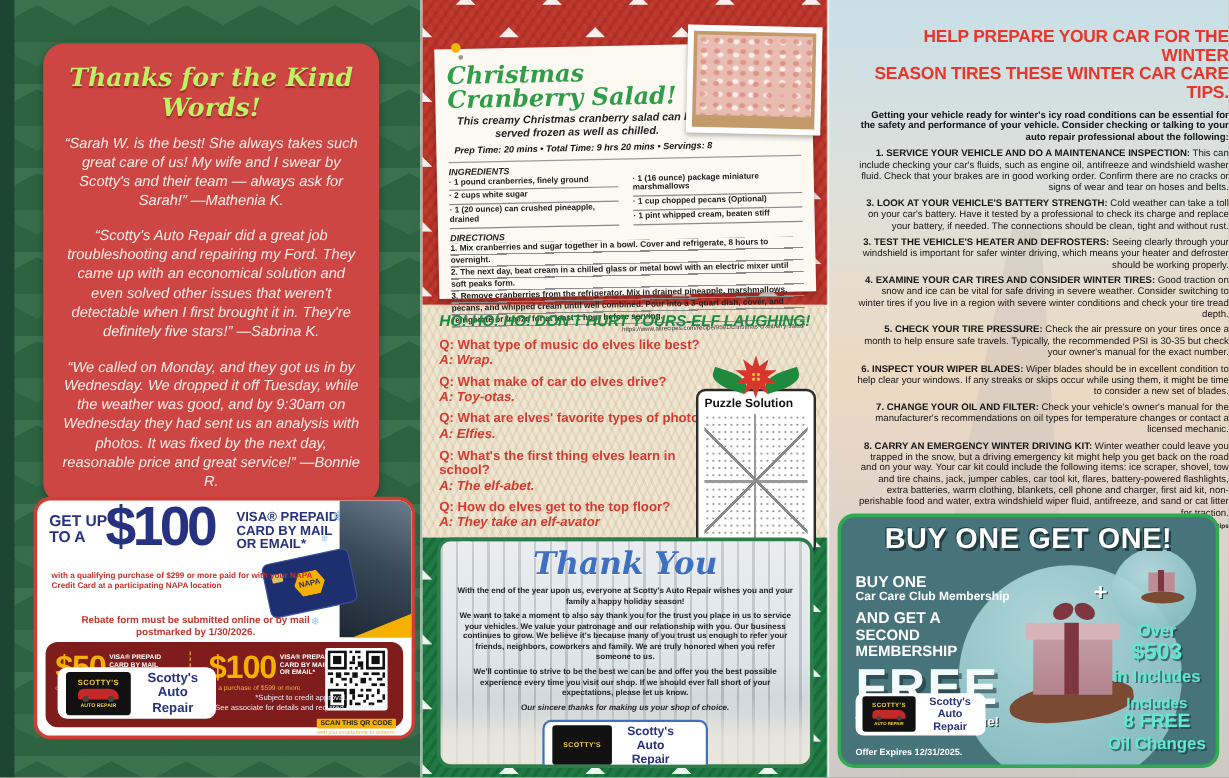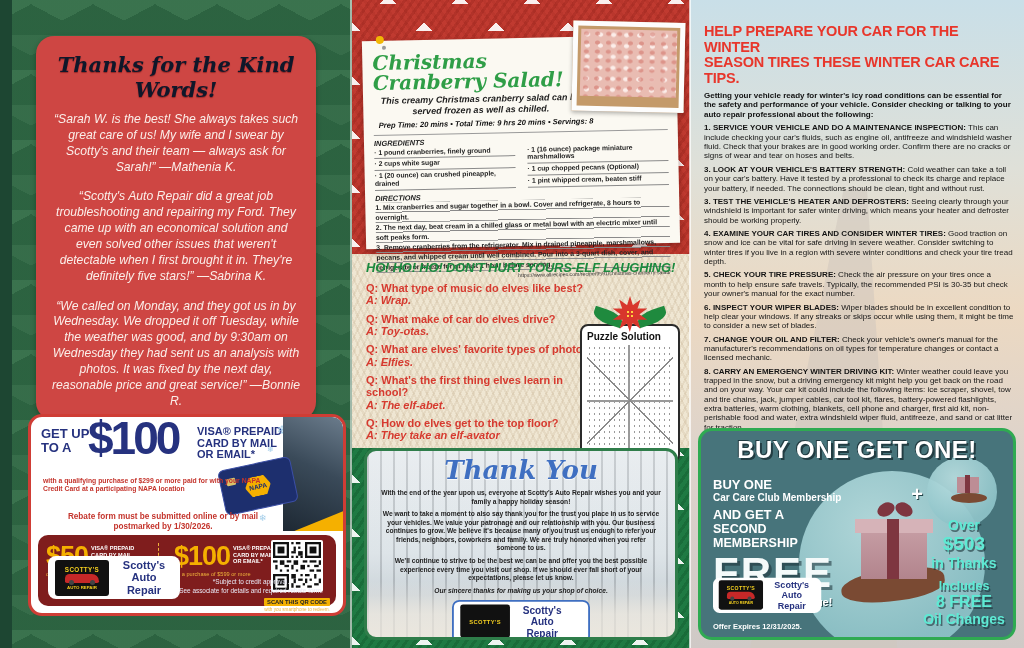--- a/index.html
+++ b/index.html
@@ -19,21 +19,21 @@
       conic-gradient(from 118deg at 50% 6%, rgba(14,62,35,.22) 124deg, transparent 0);
     background-size:62px 70px, 62px 70px;
     background-position:0 0, 31px 35px;
   }
   .left::before { content:""; position:absolute; left:0; top:0; width:12px; height:100%; background:#1d4632; }
   .kudos {
     position:absolute; left:36px; top:36px; width:280px; height:384px;
     background:#ce4643; border-radius:18px; padding:12px 14px; text-align:center;
     box-shadow:0 2px 5px rgba(0,30,10,.35);
   }
-  .kudos-title { font-size:21px; color:#0f172a; margin:4px 0 10px; text-shadow:0 1px 1px rgba(90,10,10,.5); }
+  .kudos-title { font-size:21px; color:#bef264; margin:4px 0 10px; text-shadow:0 1px 1px rgba(90,10,10,.5); }
   .kudos p { font-size:12.2px; font-style:italic; color:#fbeee9; line-height:1.3; margin-bottom:14px; }
 
   .coupon {
     position:absolute; left:28px; top:414px; width:318px; height:202px;
     background:#fff; border:3px solid #cf3d35; border-radius:14px; overflow:hidden;
   }
   .gut { position:absolute; left:10px; top:10px; width:54px; font-size:13px; font-weight:800; color:#26327f; line-height:1.05; }
   .amt100 { position:absolute; left:57px; top:-6px; font-size:46px; font-weight:800; color:#26327f; letter-spacing:-3px; }
   .visa-main { position:absolute; left:166px; top:9px; width:86px; font-size:11px; font-weight:800; color:#26327f; line-height:1.05; }
   .snow { position:absolute; color:#9fcbe8; }
@@ -166,21 +166,21 @@
   .thanks p { font-size:6.7px; font-weight:bold; color:#222; line-height:1.28; margin-top:4px; }
   .t-p4 { font-style:italic; }
   .t-close { font-size:21px; color:#3f6fc1; margin-top:3px; text-shadow:0 1px 0 rgba(255,255,255,.7); }
   .thanks .brandbox { width:150px; margin:3px auto 0; transform:scale(.92); }
 
   
   .right { position:absolute; left:690px; top:0; width:334px; height:648px;
     background:linear-gradient(#c9dfe8 0%, #dfe0d8 26%, #ecd9c2 48%, #ddd3cb 70%, #cfc9c6 100%); }
   .road { position:absolute; left:0; top:160px; width:100%; height:488px;
     background:rgba(208,198,190,.55); clip-path:polygon(18% 100%, 62% 100%, 53% 6%, 46% 6%); }
-  .tips { position:absolute; left:14px; top:24px; width:310px; }
+  .tips { position:absolute; left:24px; top:24px; width:310px;text-align:right; }
   .tt { font-size:14.5px; font-weight:800; color:#e8362b; line-height:1.08; letter-spacing:-.2px; }
   .intro { font-size:8px; font-weight:bold; color:#111; margin-top:4px; line-height:1.2; }
   .tip { font-size:8px; color:#141414; line-height:1.17; margin-top:4px; }
   .tip b { font-weight:800; }
   .t-src { font-size:5.4px; font-weight:bold; color:#222; margin-top:4px; }
 
   .bogo { position:absolute; left:8px; top:428px; width:318px; height:212px;
     background:#47747b; border:3px solid #2faa52; border-radius:14px; overflow:hidden; }
   .big-circle { position:absolute; left:98px; top:40px; width:186px; height:186px; border-radius:50%;
     background:radial-gradient(circle at 40% 30%, #b9dee0, #8fc4c9 70%); opacity:.92; }
@@ -463,21 +463,21 @@
         <div class="bl1">BUY ONE</div>
         <div class="bl2">Car Care Club Membership</div>
         <div class="bl3">AND GET A</div>
         <div class="bl4">SECOND MEMBERSHIP</div>
         <div class="bfree">FREE</div>
         <div class="bval">That's a $129.95 Value!</div>
       </div>
       <div class="bogo-right">
         <div class="br1">Over</div>
         <div class="br2">$503</div>
-        <div class="br3">in Thanks</div>
+        <div class="br3">in Includes</div>
         <div class="br4">Includes</div>
         <div class="br5">8 FREE</div>
         <div class="br6">Oil Changes</div>
       </div>
       <div class="brandbox">
         <div class="bb-black">
           <div class="bb-top">SCOTTY'S</div>
           <div class="mini-car"></div>
           <div class="bb-bot">AUTO REPAIR</div>
         </div>

